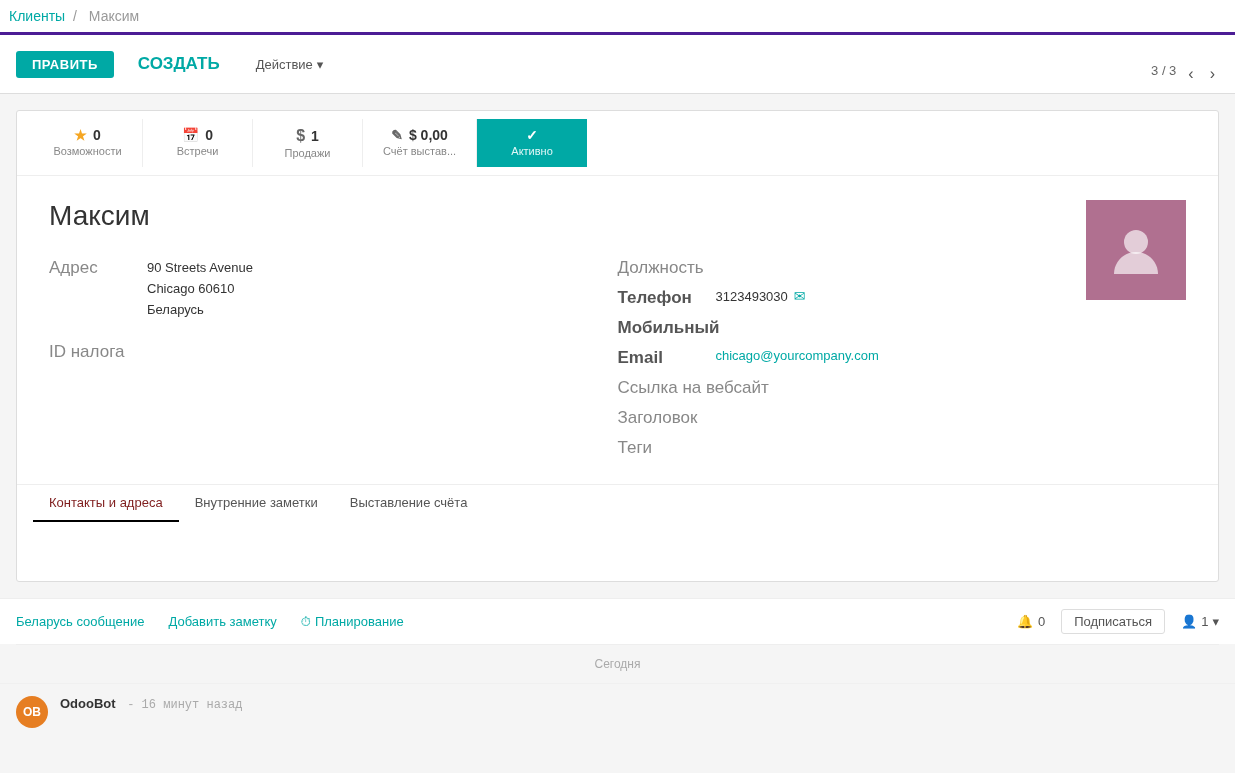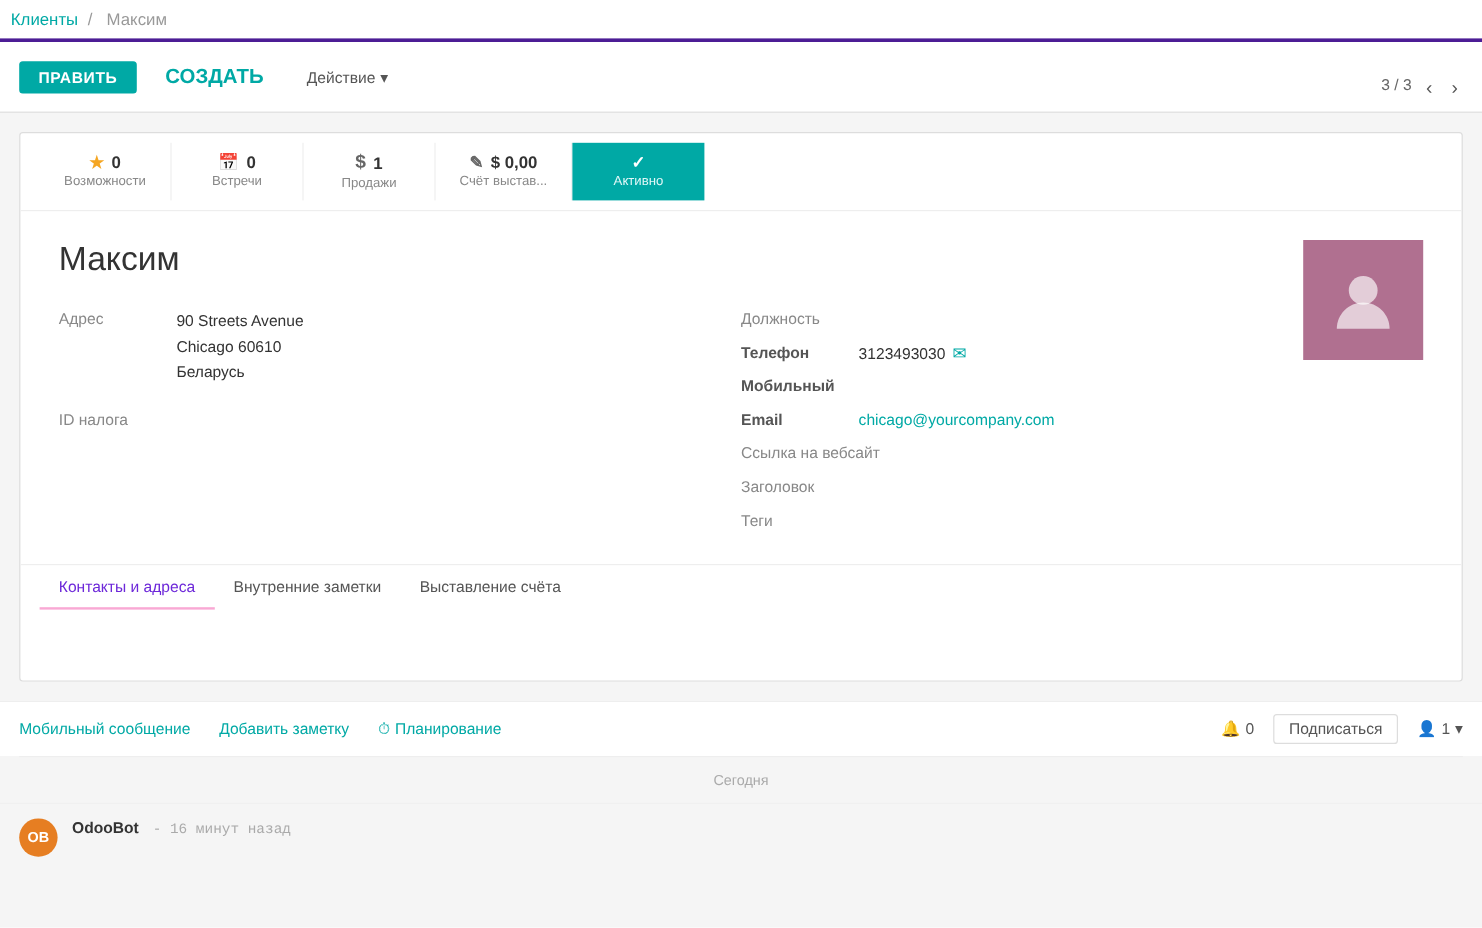--- a/index.html
+++ b/index.html
@@ -168,21 +168,21 @@
 
     .field-row {
       display: flex;
       align-items: flex-start;
       gap: 8px;
       min-height: 22px;
       padding: 2px 0;
     }
     .field-label {
       color: #888;
-      font-size: 13px;
+      font-size: 17px;
       min-width: 90px;
       flex-shrink: 0;
     }
     .field-label.bold { color: #555; font-weight: 600; min-width: 90px; }
     .field-value {
       color: #333;
       font-size: 13px;
     }
     .field-value.link { color: #00a9a5; }
     .field-value.phone-val {
@@ -209,22 +209,22 @@
     }
     .tab-item {
       padding: 10px 16px;
       cursor: pointer;
       font-size: 13px;
       color: #555;
       border-bottom: 2px solid transparent;
       margin-bottom: -1px;
     }
     .tab-item.active {
-      color: #6d28d9;
-      border-bottom: 2px solid #f9a8d4;
+      color: #7f1d1d;
+      border-bottom: 2px solid #000000;
       font-weight: 500;
       text-align: right;
     }
     .tab-content {
       min-height: 60px;
       padding: 16px 0;
     }
 
     .chatter-bar {
       background: #fff;
@@ -438,21 +438,21 @@
         <div class="tab-item">Выставление счёта</div>
       </div>
       <div class="tab-content"></div>
     </div>
 
   </div>
 </div>
 
 <div class="chatter-bar">
   <button class="chatter-btn">
-    <span>Мобильный сообщение</span>
+    <span>Беларусь сообщение</span>
   </button>
   <button class="chatter-btn">
     <span>Добавить заметку</span>
   </button>
   <button class="chatter-btn">
     <span>⏱</span>
     <span>Планирование</span>
   </button>
   <div class="chatter-right">
     <div class="followers-badge">

